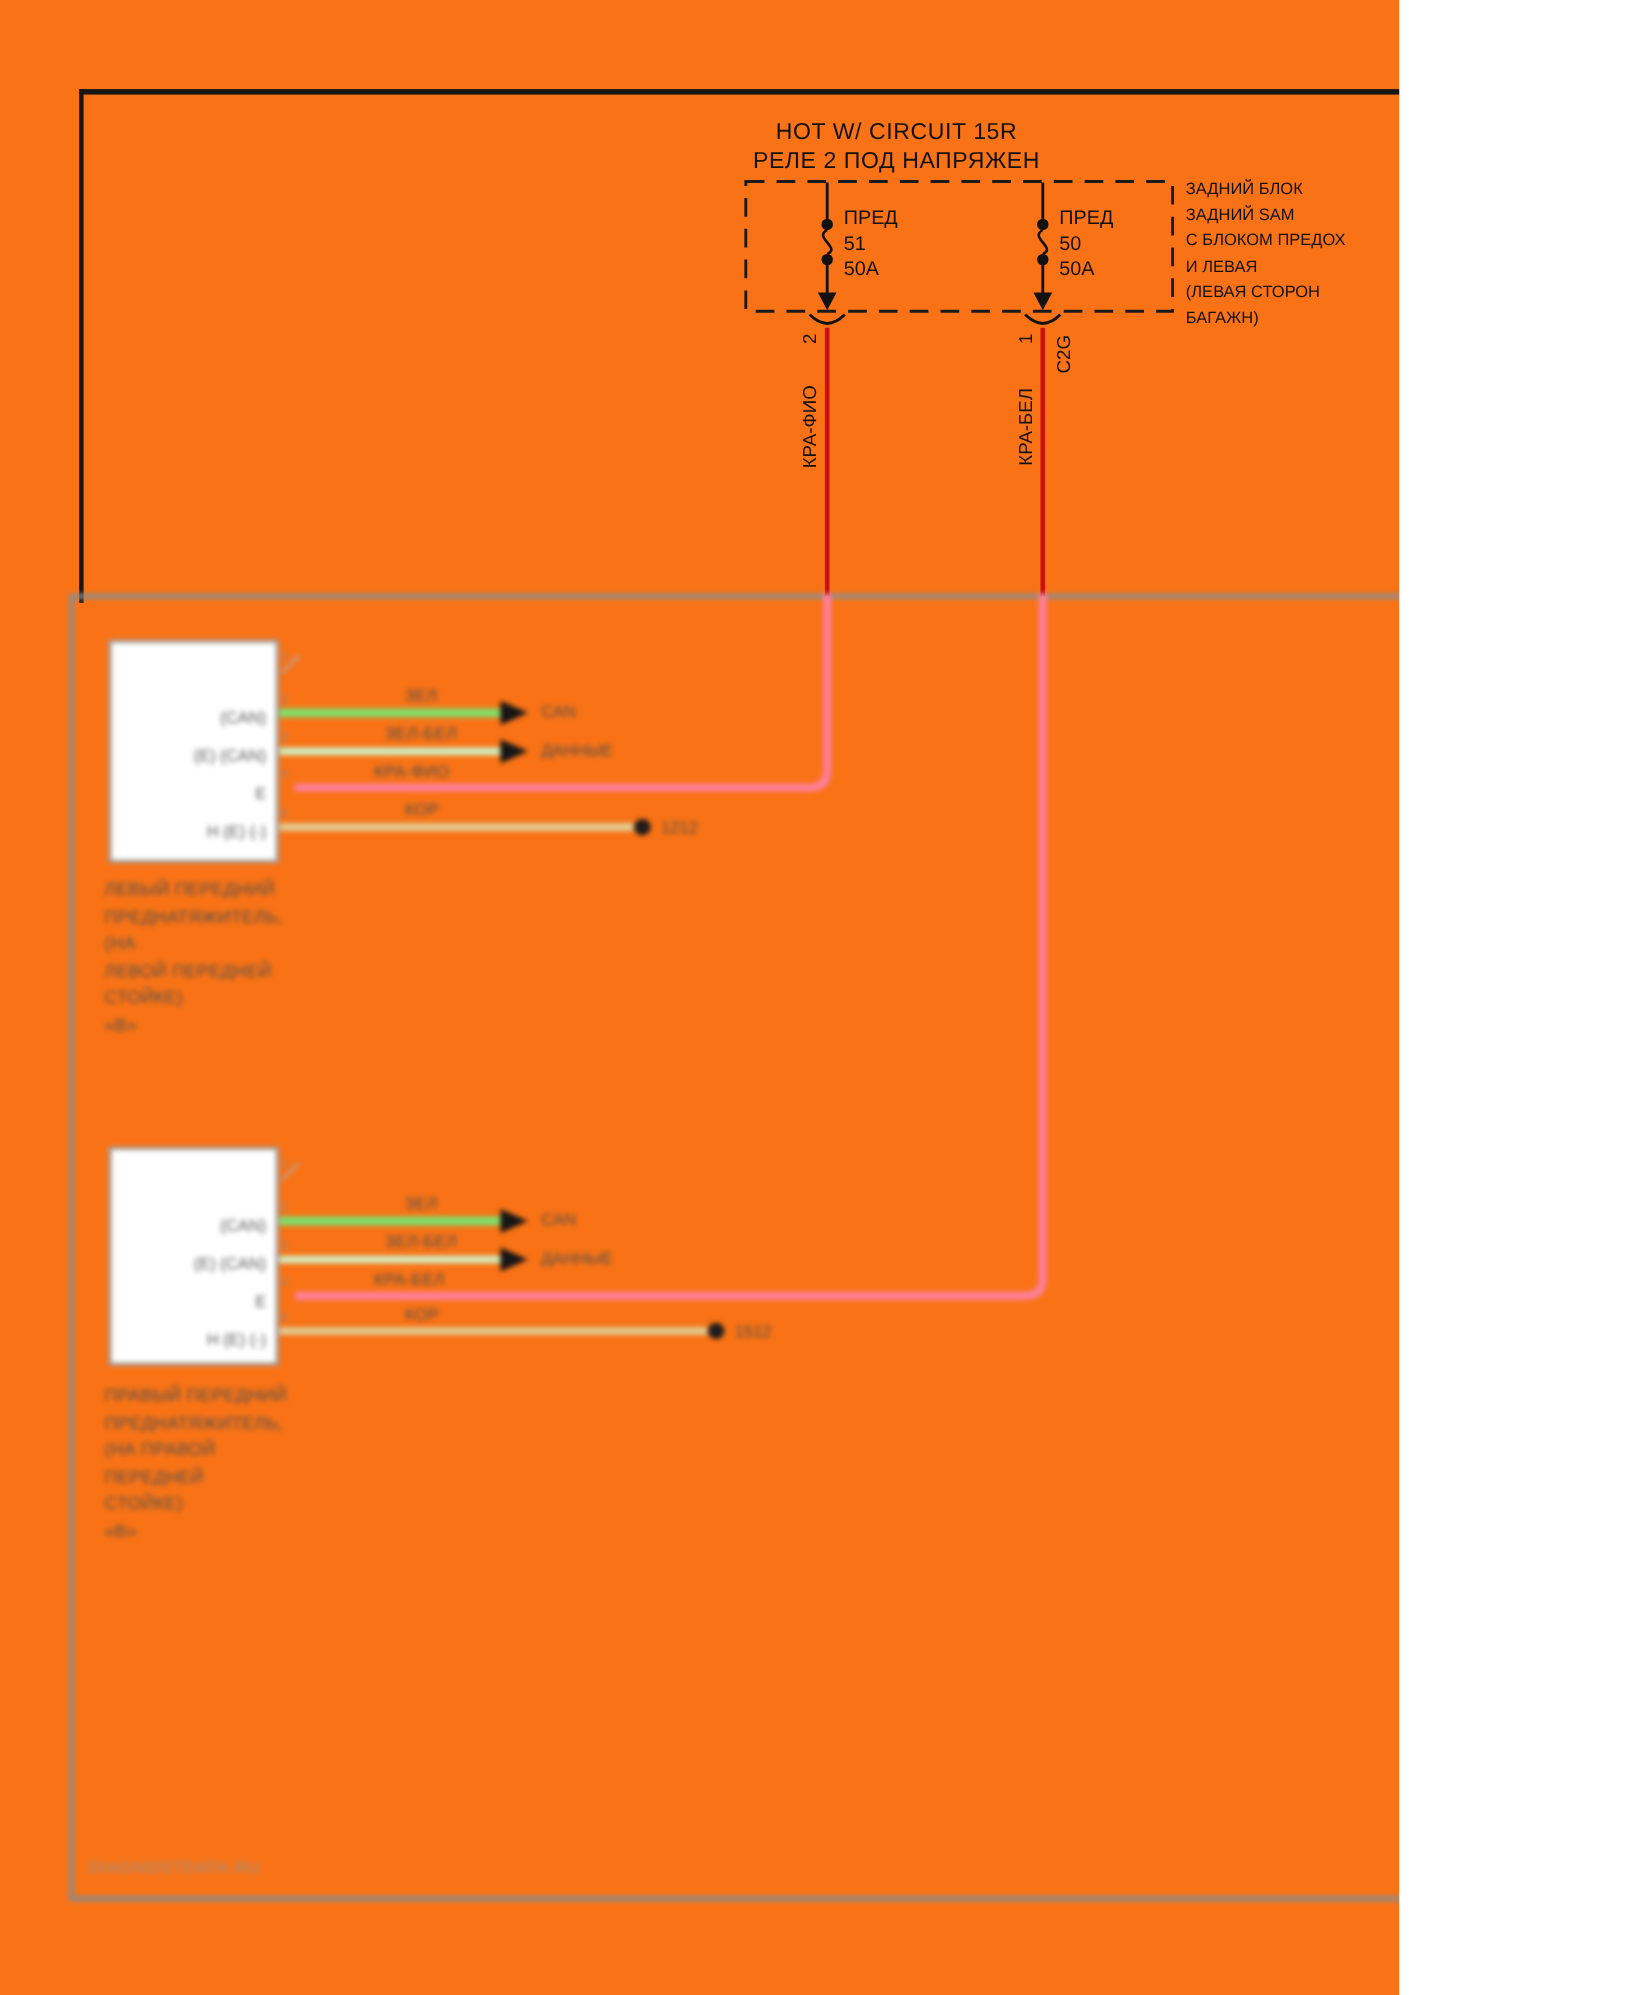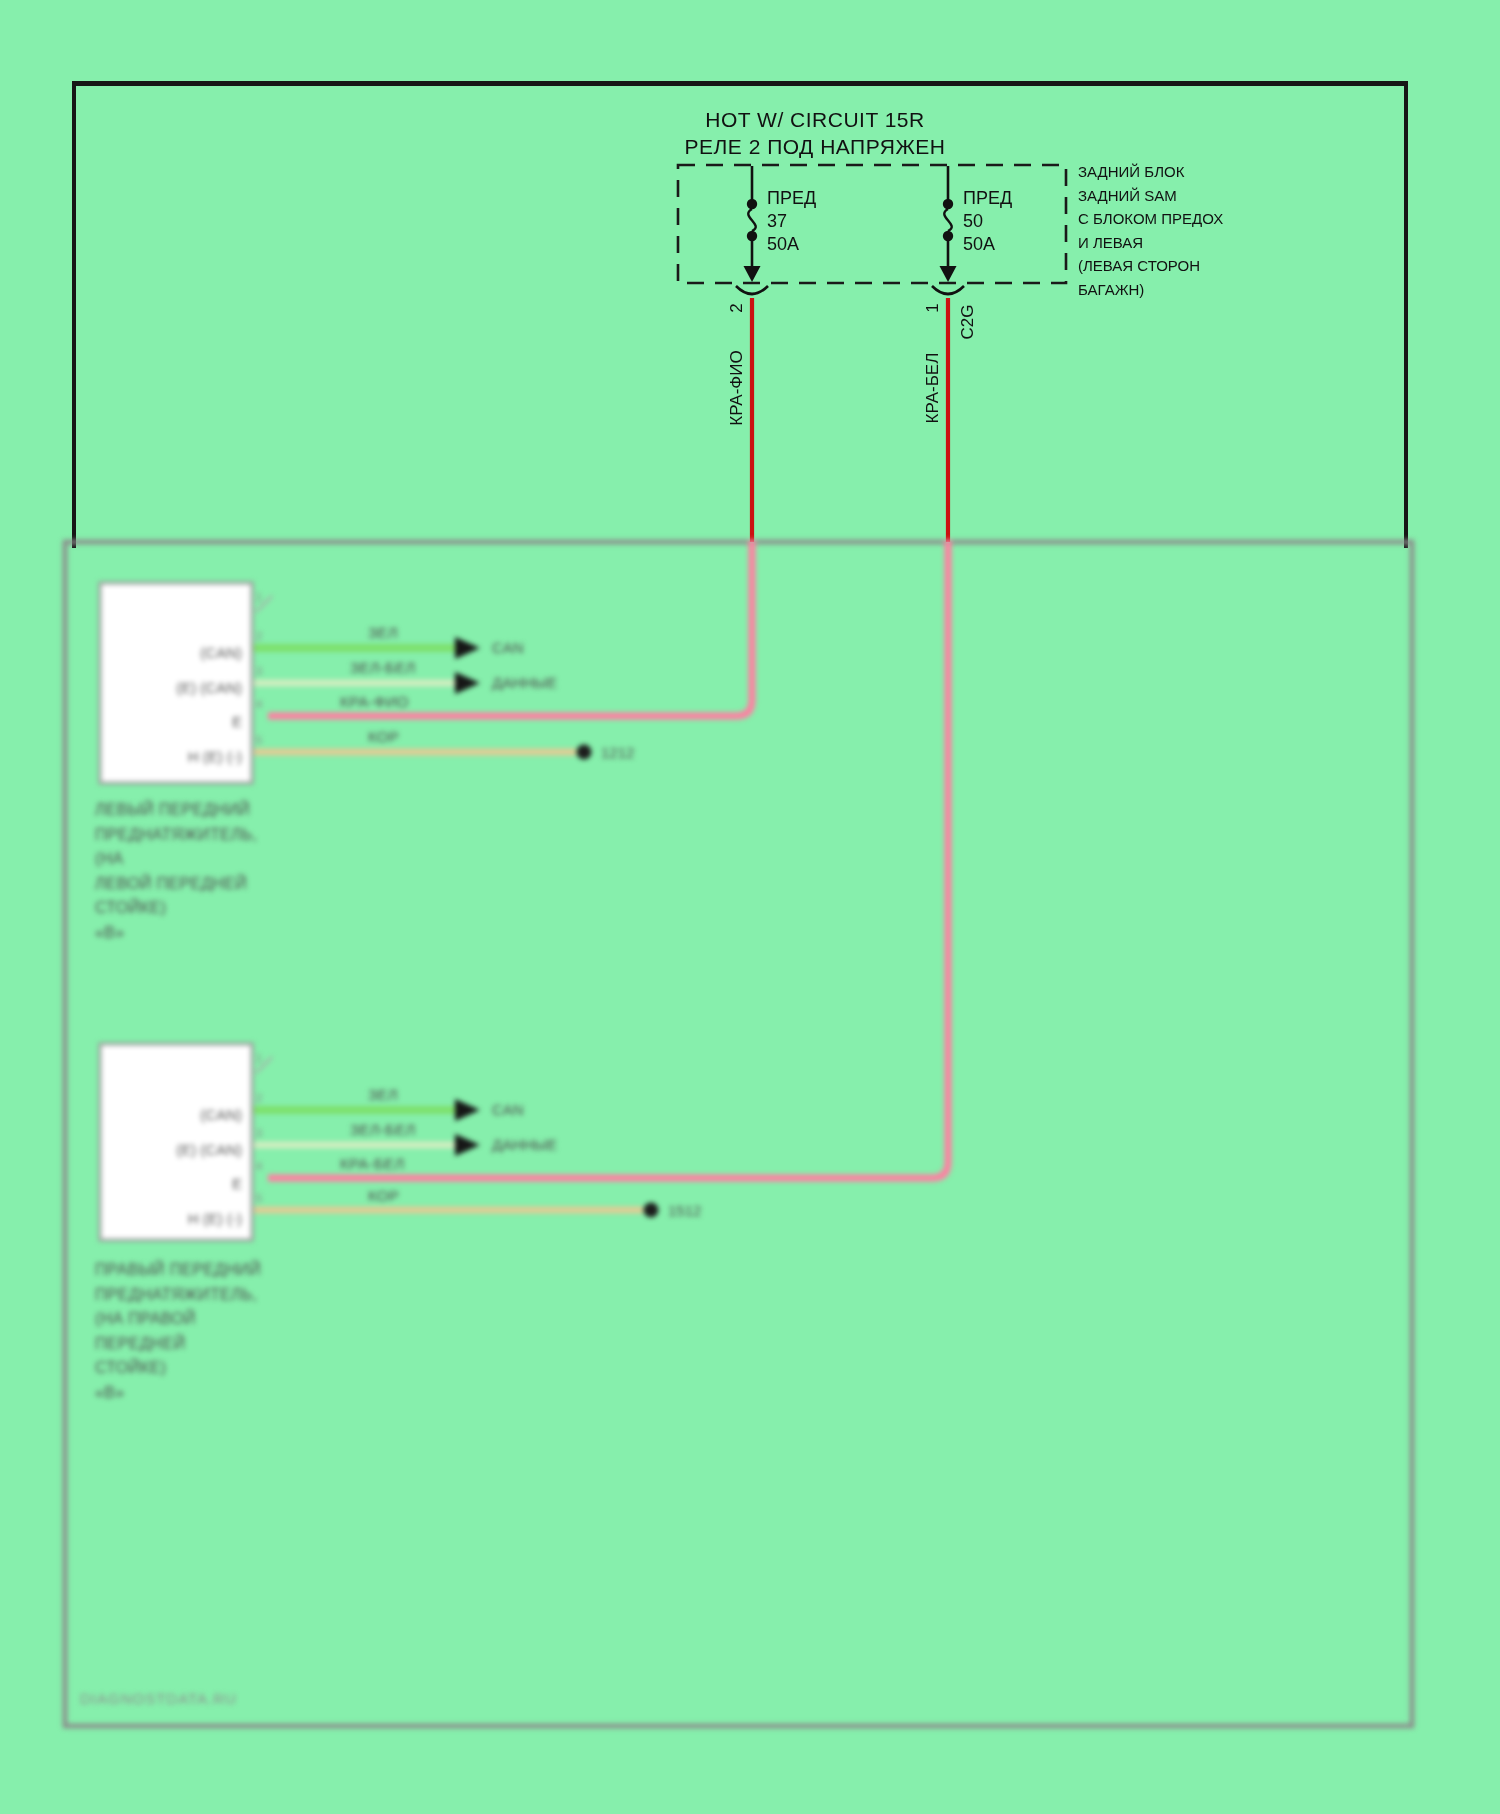--- a/index.html
+++ b/index.html
@@ -1,16 +1,16 @@
 <!DOCTYPE html>
 <html><head>
 <meta charset="utf-8">
 <style>
   html,body{margin:0;padding:0;background:#ffffff;}
-  .page{position:relative;width:1500px;height:1814px;background:#86efac;overflow:hidden;
+  .page{position:relative;width:1272px;height:1814px;background:#f97316;overflow:hidden;
         font-family:"Liberation Sans", sans-serif;color:#111;}
   .abs{position:absolute;}
   .layer{position:absolute;left:0;top:0;width:1500px;height:1814px;}
   .layer-blur{filter:blur(2.4px);}
   
   .black-frame{left:72px;top:81px;width:1328px;height:462px;
                border-top:5px solid #161616;border-left:4px solid #161616;border-right:4px solid #161616;}
   .title{left:590px;top:106px;width:450px;text-align:center;font-size:21px;line-height:27px;letter-spacing:.5px;}
   .samtext{left:1078px;top:160px;width:260px;font-size:15px;line-height:23.5px;}
   .fuselbl{width:90px;font-size:18px;line-height:23px;}
@@ -70,21 +70,21 @@
       <div>ЗАДНИЙ БЛОК</div>
       <div>ЗАДНИЙ SAM</div>
       <div>С БЛОКОМ ПРЕДОХ</div>
       <div>И ЛЕВАЯ</div>
       <div>(ЛЕВАЯ СТОРОН</div>
       <div>БАГАЖН)</div>
     </div>
 
     <div class="abs fuselbl" style="left:767px;top:187px;">
       <div>ПРЕД</div>
-      <div>37</div>
+      <div>51</div>
       <div>50A</div>
     </div>
 
     <div class="abs fuselbl" style="left:963px;top:187px;">
       <div>ПРЕД</div>
       <div>50</div>
       <div>50A</div>
     </div>
 
     <div class="abs vtext" style="left:707px;top:298px;width:60px;">2</div>

